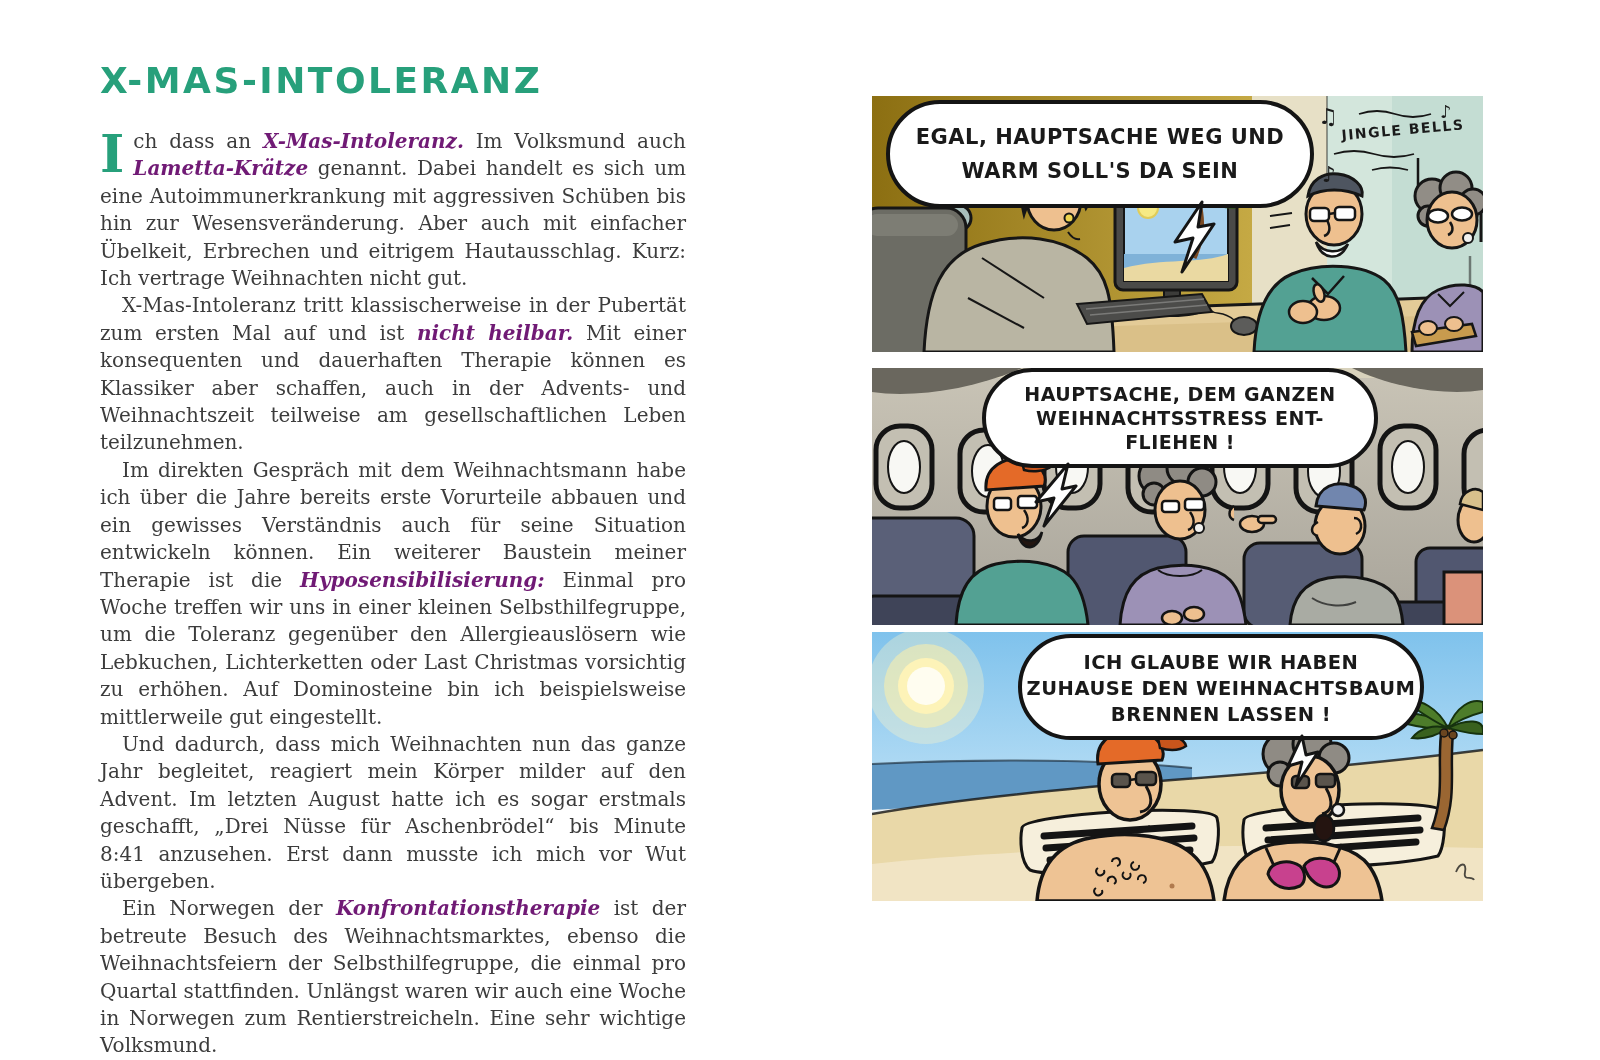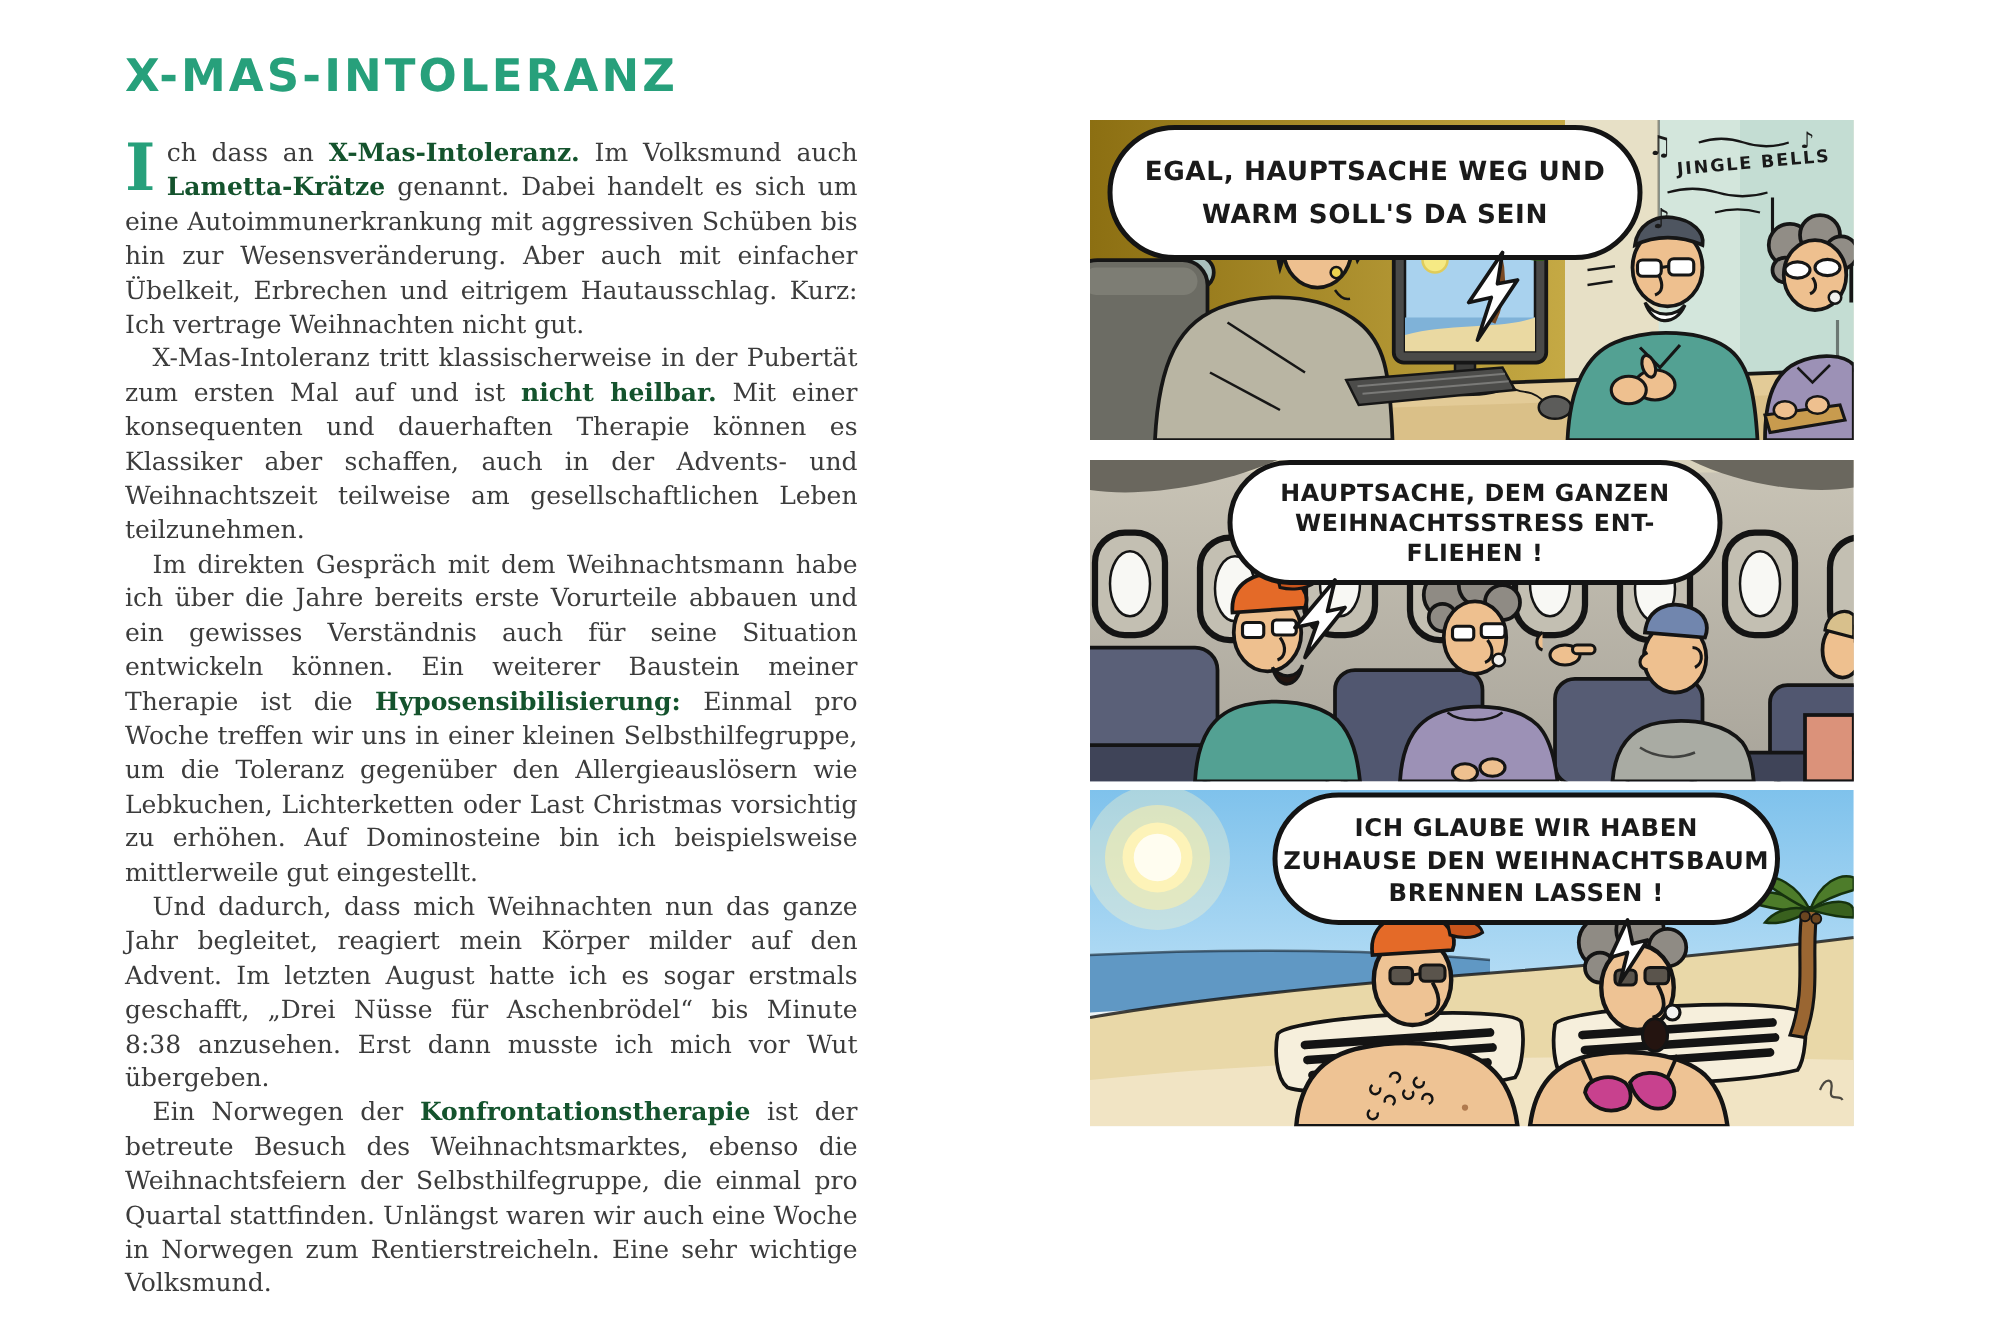--- a/index.html
+++ b/index.html
@@ -2,33 +2,33 @@
 <html><head>
 <meta charset="utf-8">
 <style>
   html,body{margin:0;padding:0;}
   body{
     width:1600px;height:1060px;position:relative;overflow:hidden;
     background:#ffffff;
     font-family:"DejaVu Serif", serif;
   }
   
-  .left-page{position:absolute;left:100px;top:41px;width:586px;}
+  .left-page{position:absolute;left:100px;top:60px;width:586px;}
   .page-title{
     font-family:"DejaVu Sans", sans-serif;
     font-weight:700;font-size:36px;line-height:42px;
     letter-spacing:2.5px;color:#27a07b;white-space:nowrap;
   }
   .article{
     margin-top:26px;font-size:20px;line-height:27.4px;
     text-align:justify;color:#3c3c3c;
   }
   .article p{margin:0;}
   .article p.indent{text-indent:22px;}
-  .article b{color:#14532d;}
+  .article b{color:#701a75;font-style:italic;}
   .drop-cap{
     float:left;color:#27a07b;font-weight:700;
     font-size:52px;line-height:46px;margin:3px 9px 0 0;
     font-family:"DejaVu Serif", serif;
   }
   
   .right-page{position:absolute;left:872px;top:96px;width:611px;}
   .panel{display:block;}
   .panel-1{margin-bottom:16px;}
   .panel-2{margin-bottom:7px;}
@@ -43,21 +43,21 @@
 </style>
 </head>
 <body>
 
 <div class="left-page">
   <div class="page-title">X-MAS-INTOLERANZ</div>
   <div class="article">
       <p><span class="drop-cap">I</span><span>ch dass an </span><b>X-Mas-Intoleranz.</b><span> Im Volksmund auch </span><b>Lametta-Krätze</b><span> genannt. Dabei handelt es sich um eine Autoimmunerkrankung mit aggressiven Schüben bis hin zur Wesensveränderung. Aber auch mit einfacher Übelkeit, Erbrechen und eitrigem Hautausschlag. Kurz: Ich vertrage Weihnachten nicht gut.</span></p>
       <p class="indent"><span>X-Mas-Intoleranz tritt klassischerweise in der Pubertät zum ersten Mal auf und ist </span><b>nicht heilbar.</b><span> Mit einer konsequenten und dauerhaften Therapie können es Klassiker aber schaffen, auch in der Advents- und Weihnachtszeit teilweise am gesellschaftlichen Leben teilzunehmen.</span></p>
       <p class="indent"><span>Im direkten Gespräch mit dem Weihnachtsmann habe ich über die Jahre bereits erste Vorurteile abbauen und ein gewisses Verständnis auch für seine Situation entwickeln können. Ein weiterer Baustein meiner Therapie ist die </span><b>Hyposensibilisierung:</b><span> Einmal pro Woche treffen wir uns in einer kleinen Selbsthilfegruppe, um die Toleranz gegenüber den Allergieauslösern wie Lebkuchen, Lichterketten oder Last Christmas vorsichtig zu erhöhen. Auf Dominosteine bin ich beispielsweise mittlerweile gut eingestellt.</span></p>
-      <p class="indent"><span>Und dadurch, dass mich Weihnachten nun das ganze Jahr begleitet, reagiert mein Körper milder auf den Advent. Im letzten August hatte ich es sogar erstmals geschafft, „Drei Nüsse für Aschenbrödel“ bis Minute 8:38 anzusehen. Erst dann musste ich mich vor Wut übergeben.</span></p>
+      <p class="indent"><span>Und dadurch, dass mich Weihnachten nun das ganze Jahr begleitet, reagiert mein Körper milder auf den Advent. Im letzten August hatte ich es sogar erstmals geschafft, „Drei Nüsse für Aschenbrödel“ bis Minute 8:41 anzusehen. Erst dann musste ich mich vor Wut übergeben.</span></p>
       <p class="indent"><span>Ein Norwegen der </span><b>Konfrontationstherapie</b><span> ist der betreute Besuch des Weihnachtsmarktes, ebenso die Weihnachtsfeiern der Selbsthilfegruppe, die einmal pro Quartal stattfinden. Unlängst waren wir auch eine Woche in Norwegen zum Rentierstreicheln. Eine sehr wichtige Volksmund.</span></p>
     </div>
 
 </div>
 
 <div class="right-page">
 
   <svg class="panel panel-1" width="611" height="256" viewBox="0 0 611 256">
     <defs>
       <linearGradient id="goldbg" x1="0" y1="0" x2="1" y2="0">

